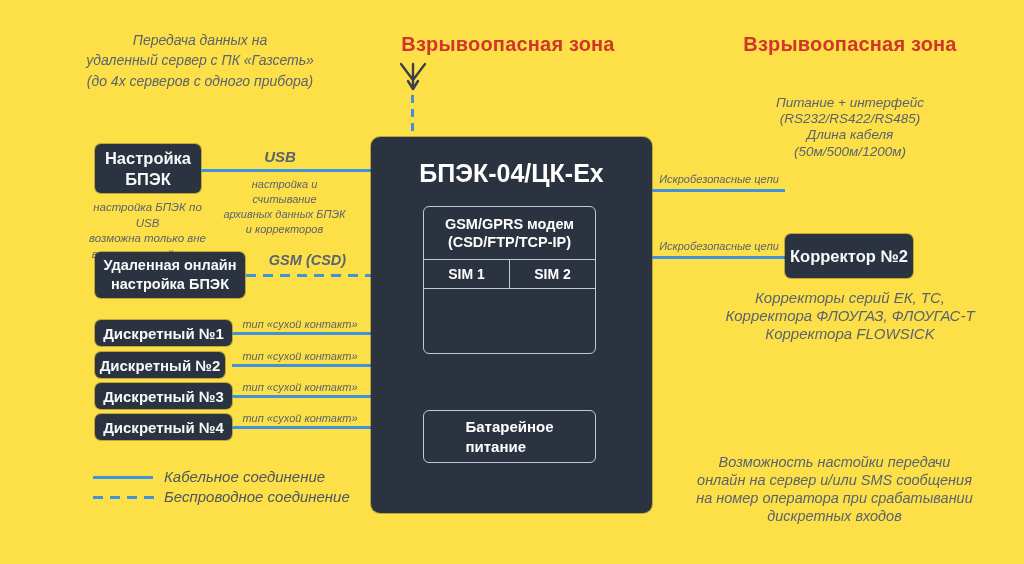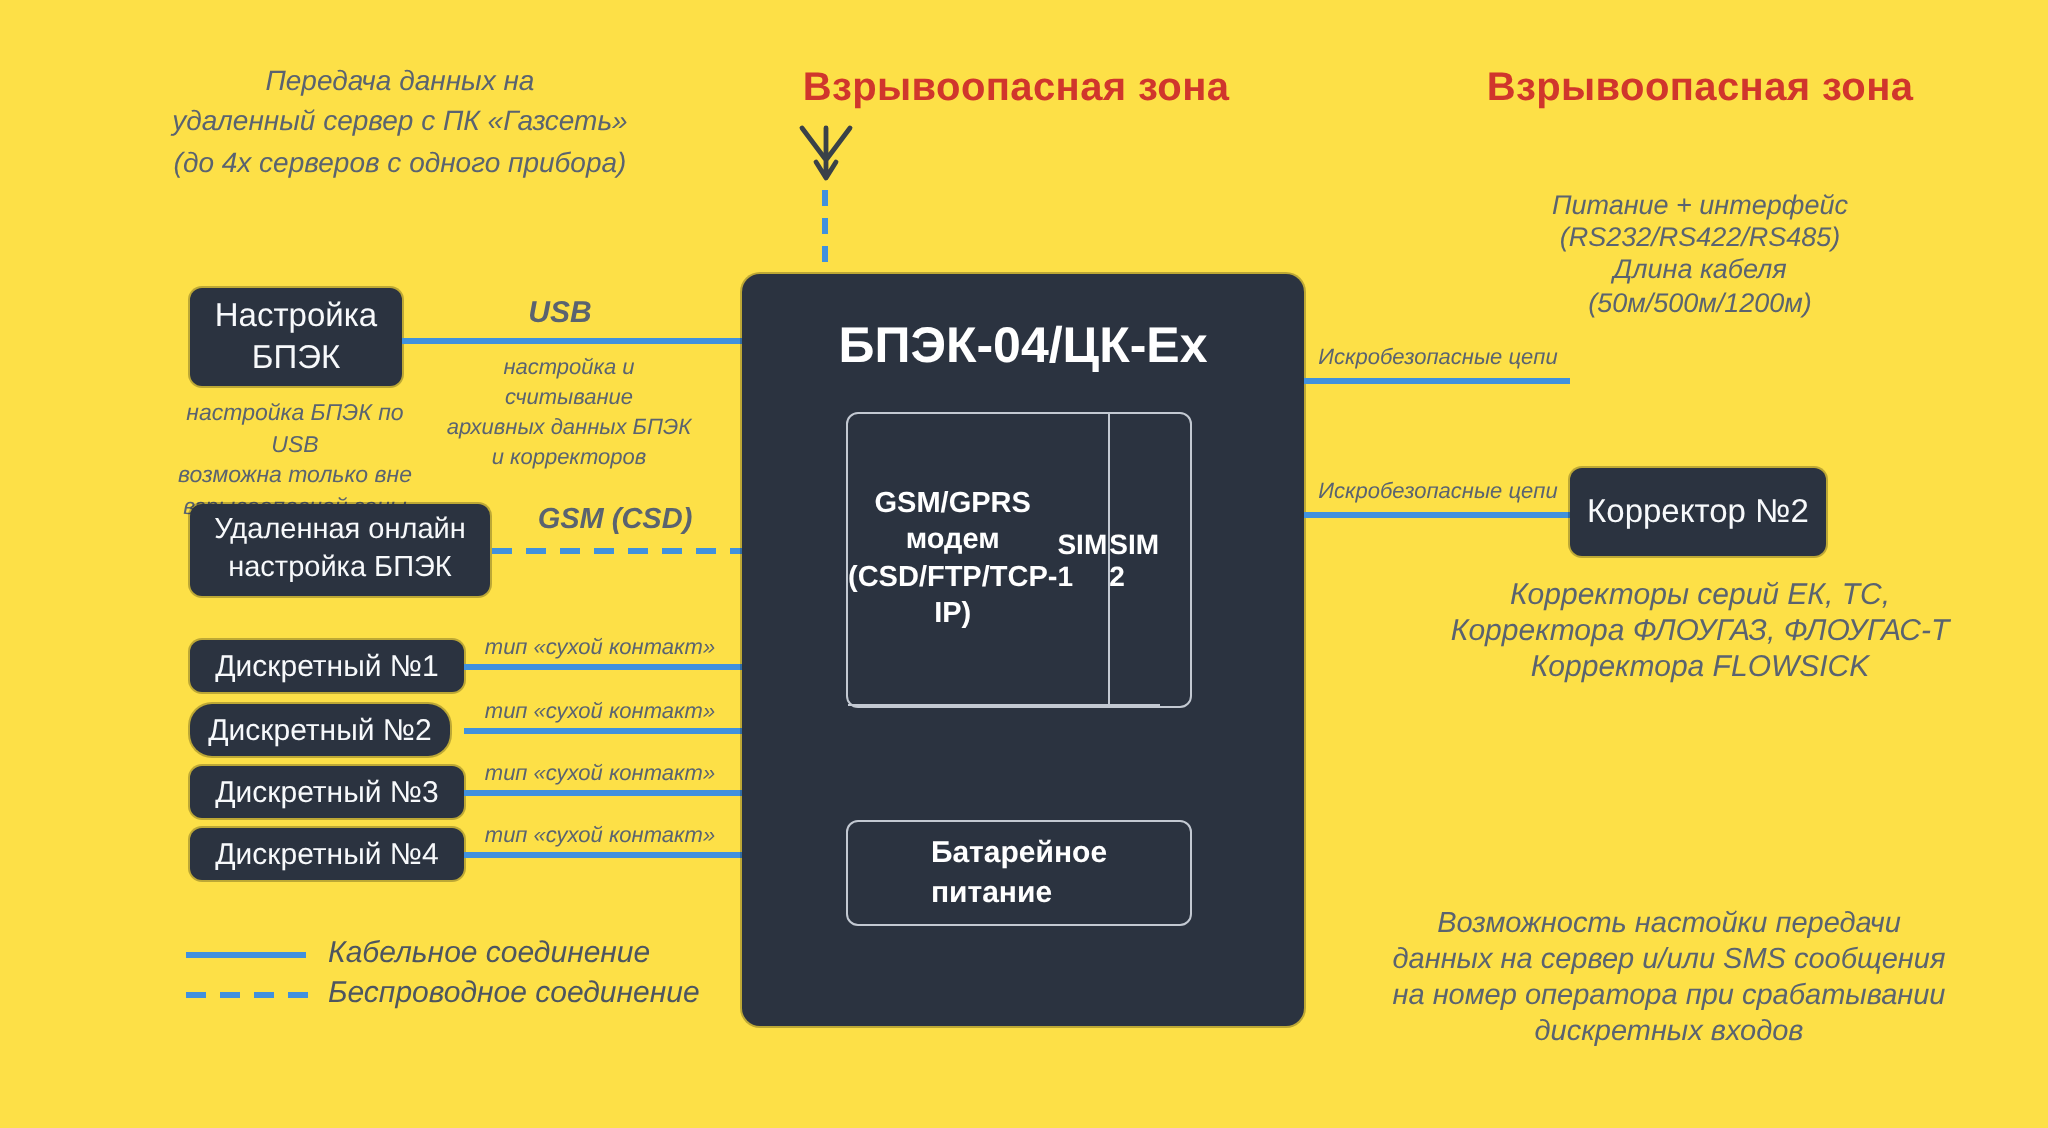--- a/index.html
+++ b/index.html
@@ -10,21 +10,21 @@
   }
   .note {
     position:absolute; font-style:italic; color:#5a6370;
     white-space:pre-line; text-align:center;
   }
   .zone-title {
     position:absolute; color:#d0362c; font-weight:bold; font-size:20px;
     text-align:center; letter-spacing:0.2px;
   }
   .darkbox {
-    position:absolute; background:#2b3340; color:#f7f9fb; font-weight:normal;
+    position:absolute; background:#2b3340; color:#f7f9fb; font-weight:bold;
     border-radius:6px; display:flex; align-items:center; justify-content:center;
     text-align:center; white-space:pre-line; box-shadow:0 0 0 1px rgba(0,0,0,0.25);
   }
   .hline { position:absolute; height:3px; background:#4191dd; }
   .hline-dashed {
     position:absolute; height:3px;
     background:repeating-linear-gradient(90deg,#4191dd 0 10px,transparent 10px 17px);
   }
   .vline-dashed {
     position:absolute; width:3px;
@@ -34,21 +34,21 @@
     position:absolute; left:371px; top:137px; width:281px; height:376px;
     background:#2b3340; border-radius:9px; box-shadow:0 0 0 1px rgba(0,0,0,0.25);
   }
   .main-title {
     position:absolute; left:0; top:22px; width:100%; text-align:center;
     color:#fff; font-weight:bold; font-size:25px;
   }
   .inner-panel {
     position:absolute; left:52px; top:69px; width:173px; height:148px;
     border:1.5px solid #c3c9d2; border-radius:6px; color:#fff;
-    display:flex; box-sizing:border-box;
+    display:flex; flex-direction:column; box-sizing:border-box;
   }
   .modem-cell {
     flex:0 0 52px; display:flex; align-items:center; justify-content:center;
     text-align:center; font-weight:bold; font-size:14.5px; white-space:pre-line;
     border-bottom:1.5px solid #c3c9d2; line-height:1.25;
   }
   .sim-row { flex:0 0 28px; display:flex; border-bottom:1.5px solid #c3c9d2; }
   .sim-cell {
     flex:1; display:flex; align-items:center; justify-content:center;
     font-weight:bold; font-size:14px;
@@ -103,21 +103,21 @@
 архивных данных БПЭК
 и корректоров</div>
 
   <div class="darkbox" style="left:95px; top:252px; width:150px; height:46px; font-size:14.5px; line-height:1.3;">Удаленная онлайн
 настройка БПЭК</div>
 
   <div class="hline-dashed" style="left:246px; top:274px; width:125px;"></div>
   <div class="note" style="left:250px; top:252px; width:115px; font-size:14.5px; font-weight:600;">GSM (CSD)</div>
 
   <div class="darkbox" style="left:95px; top:320px; width:137px; height:26px; font-size:15px;">Дискретный №1</div>
-  <div class="darkbox" style="left:95px; top:352px; width:130px; height:26px; font-size:15px;border-radius:11px;">Дискретный №2</div>
+  <div class="darkbox" style="left:95px; top:352px; width:130px; height:26px; font-size:15px;">Дискретный №2</div>
   <div class="darkbox" style="left:95px; top:383px; width:137px; height:26px; font-size:15px;">Дискретный №3</div>
   <div class="darkbox" style="left:95px; top:414px; width:137px; height:26px; font-size:15px;">Дискретный №4</div>
 
   <div class="hline" style="left:232px; top:332px; width:139px;"></div>
   <div class="hline" style="left:232px; top:364px; width:139px;"></div>
   <div class="hline" style="left:232px; top:395px; width:139px;"></div>
   <div class="hline" style="left:232px; top:426px; width:139px;"></div>
 
   <div class="note small-note" style="left:240px; top:317px; width:120px; font-size:11px;">тип «сухой контакт»</div>
   <div class="note small-note" style="left:240px; top:349px; width:120px; font-size:11px;">тип «сухой контакт»</div>
@@ -156,17 +156,17 @@
 (RS232/RS422/RS485)
 Длина кабеля
 (50м/500м/1200м)</div>
 
   <div class="note" style="left:700px; top:289px; width:300px; font-size:15px; line-height:1.2; font-weight:500;">Корректоры серий ЕК, ТС,
 Корректора ФЛОУГАЗ, ФЛОУГАС-Т
 Корректора FLOWSICK</div>
 
 
   <div class="note" style="left:662px; top:453px; width:345px; font-size:14.5px; line-height:1.25; font-weight:500;">Возможность настойки передачи
-данных на сервер и/или SMS сообщения
+онлайн на сервер и/или SMS сообщения
 на номер оператора при срабатывании
 дискретных входов</div>
 
 </div>
 
 </body></html>

